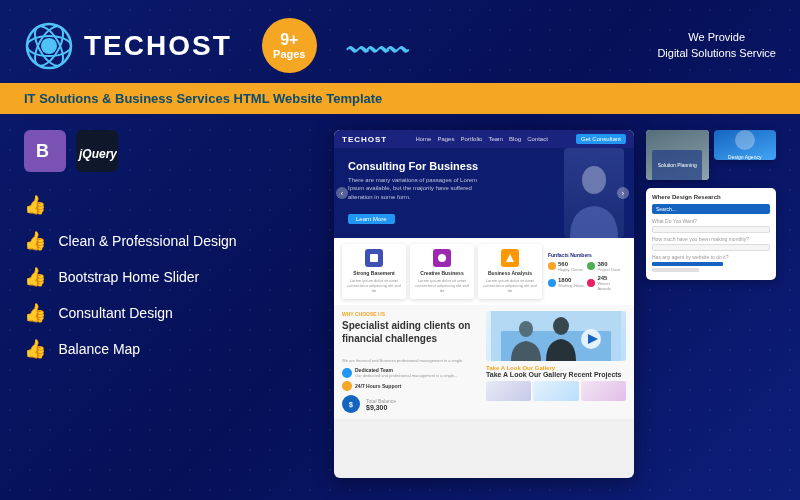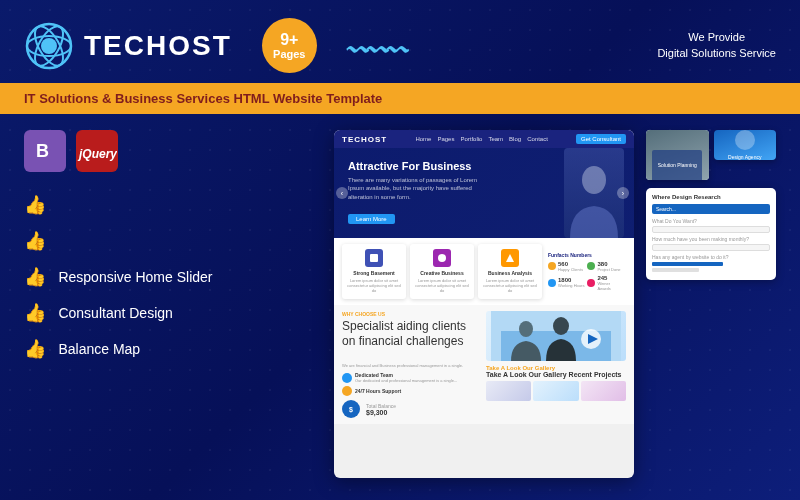--- a/index.html
+++ b/index.html
@@ -95,21 +95,21 @@
       text-align: center;
       color: white;
       font-size: 11px;
       line-height: 1.4;
     }
 
     
     .yellow-banner {
       background: #f5a623;
       padding: 8px 24px;
-      color: #7f1d1d;
+      color: #0c4a6e;
       font-size: 13px;
       font-weight: bold;
     }
 
     
     .main-layout {
       display: flex;
       padding: 16px 24px;
       gap: 20px;
       height: calc(100% - 120px);
@@ -136,21 +136,21 @@
       align-items: center;
       justify-content: center;
       font-size: 10px;
       font-weight: 900;
       color: white;
     }
 
     .tech-icon.bootstrap { background: #7952b3; font-size: 16px; }
     .tech-icon.html5 { background: #e34f26; font-size: 10px; }
     .tech-icon.css3 { background: #264de4; font-size: 10px; }
-    .tech-icon.jquery { background: #b91c1c; font-size: 9px; font-style: italic; }
+    .tech-icon.jquery { background: #0f172a; font-size: 9px; font-style: italic; }
 
     
     .feature-list {
       list-style: none;
       display: flex;
       flex-direction: column;
       gap: 14px;
     }
 
     .feature-item {
@@ -332,22 +332,22 @@
     }
 
     .lower-why {
       font-size: 5px;
       color: #f5a623;
       margin-bottom: 2px;
       font-weight: bold;
     }
 
     .lower-title-m {
-      font-size: 12px;
-      font-weight: normal;
+      font-size: 10px;
+      font-weight: bold;
       color: #333;
       margin-bottom: 13px;
       line-height: 1.3;
     }
 
     .lower-text-m {
       font-size: 4px;
       color: #999;
       line-height: 1.4;
       margin-bottom: 4px;
@@ -528,24 +528,25 @@
           </svg>
         </div>
       </div>
 
       <ul class="feature-list">
         <li class="feature-item">
           <span class="feature-thumb">👍</span>
         </li>
         <li class="feature-item">
           <span class="feature-thumb">👍</span>
+          <span>Clean &amp; Professional Design</span>
         </li>
         <li class="feature-item">
           <span class="feature-thumb">👍</span>
-          <span>Responsive Home Slider</span>
+          <span>Bootstrap Home Slider</span>
         </li>
         <li class="feature-item">
           <span class="feature-thumb">👍</span>
           <span>Consultant Design</span>
         </li>
         <li class="feature-item">
           <span class="feature-thumb">👍</span>
           <span>Balance Map</span>
         </li>
       </ul>
@@ -571,21 +572,21 @@
 
         <div class="hero-section">
           <div class="slider-arrow-left">‹</div>
           <div class="hero-person" style="background: linear-gradient(to bottom, rgba(80,100,180,0.4), rgba(30,50,120,0.7)); display:flex; align-items:flex-end; justify-content:center; overflow:hidden;">
 
             <svg width="58" height="80" viewBox="0 0 58 80" fill="none" xmlns="http://www.w3.org/2000/svg">
               <ellipse cx="29" cy="22" rx="12" ry="14" fill="rgba(180,190,220,0.5)"></ellipse>
               <path d="M5 80 Q5 50 29 48 Q53 50 53 80" fill="rgba(100,120,200,0.5)"></path>
             </svg>
           </div>
-          <div class="hero-title-small">Attractive For Business</div>
+          <div class="hero-title-small">Consulting For Business</div>
           <div class="hero-sub-small">There are many variations of passages of Lorem Ipsum available, but the majority have suffered alteration in some form.</div>
           <div class="hero-btn-small">Learn More</div>
           <div class="slider-arrow-right">›</div>
         </div>
 
         <div class="cards-row">
           <div class="card-mini">
             <div class="card-mini-icon" style="background: #3f51b5;">
               <svg width="10" height="10" viewBox="0 0 10 10" fill="white">
                   <rect x="1" y="1" width="8" height="8" rx="1"></rect>

